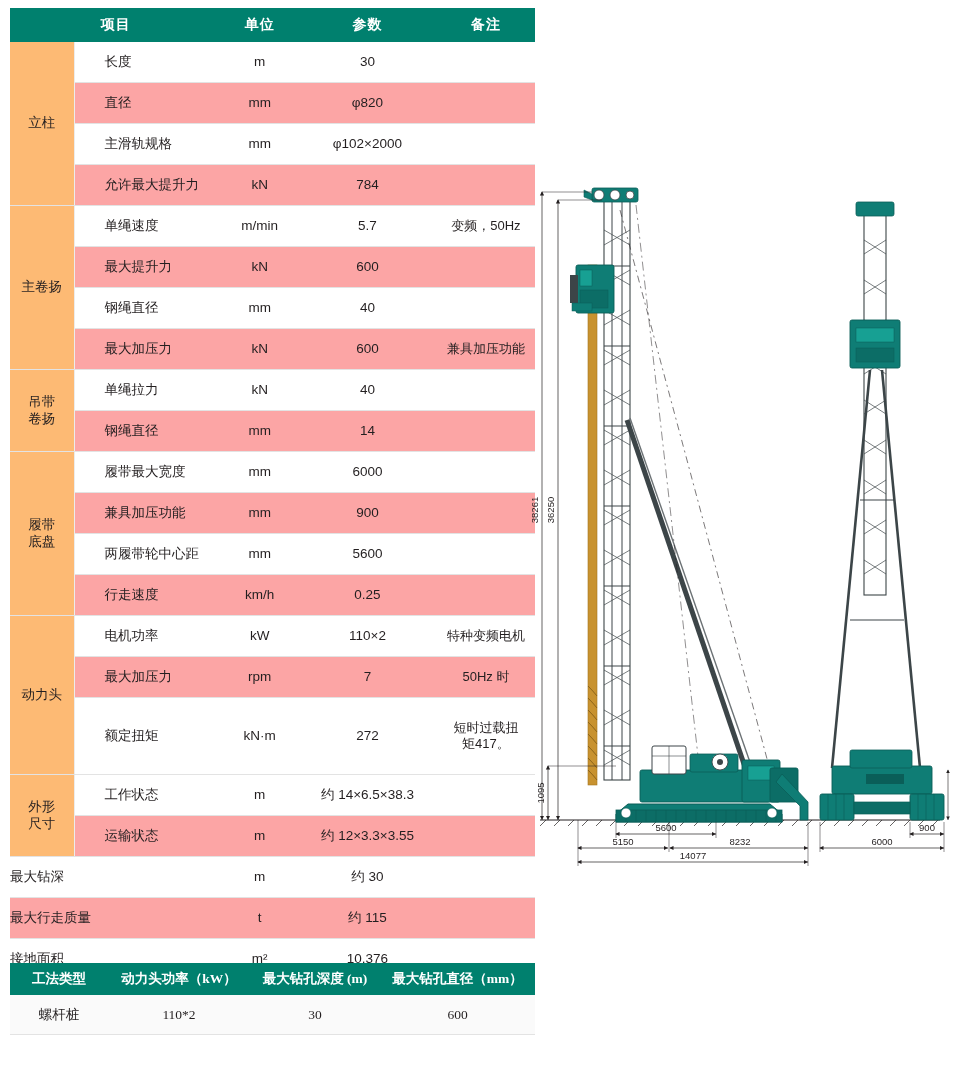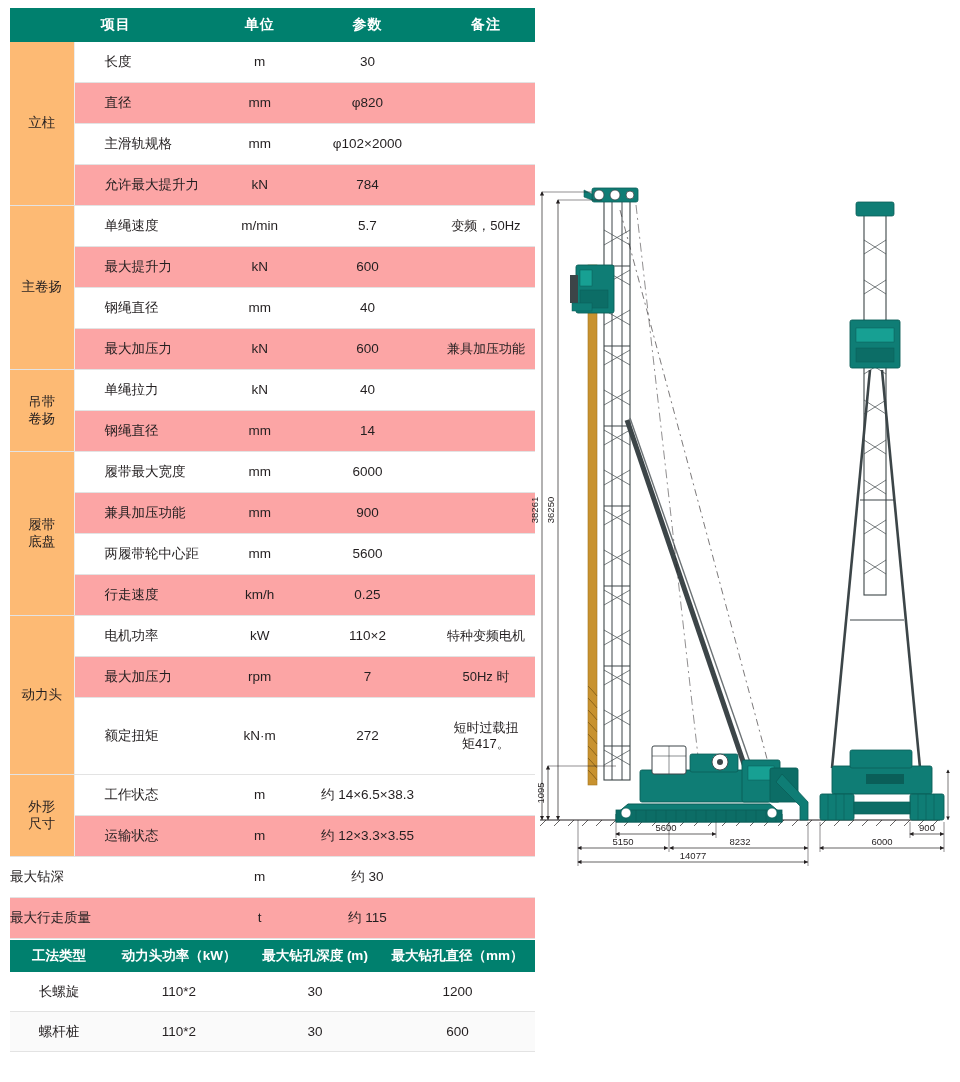--- a/index.html
+++ b/index.html
@@ -59,22 +59,23 @@
     padding-left:0;
   }
   table.spec tr.alt td{background:#fca5a5;}
   table.spec td.note{font-size:13px;text-align:center;}
 
   
   table.method{
     border-collapse:collapse;
     width:525px;
     table-layout:fixed;
-    position:absolute;left:10px;top:940px;
+    position:absolute;left:10px;top:963px;
     font-size:13.5px;
+    font-family:Liberation Serif, serif;
   }
   table.method col.m1{width:98px;}
   table.method col.m2{width:142px;}
   table.method col.m3{width:130px;}
   table.method col.m4{width:155px;}
   table.method th{
     background:#00806e;color:#fff;font-weight:bold;
     height:30px;text-align:center;font-size:13.5px;
   }
   table.method td{
@@ -279,26 +280,20 @@
       </colgroup>
     <thead>
       <tr>
         <th>工法类型</th>
         <th>动力头功率（kW）</th>
         <th>最大钻孔深度 (m)</th>
         <th>最大钻孔直径（mm）</th>
       </tr>
     </thead>
     <tbody>
-      <tr>
-        <td>长螺旋</td>
-        <td>110*2</td>
-        <td>30</td>
-        <td>1200</td>
-      </tr>
       <tr class="alt">
         <td>螺杆桩</td>
         <td>110*2</td>
         <td>30</td>
         <td>600</td>
       </tr>
     </tbody>
   </table>
 
   <div class="drawing">

